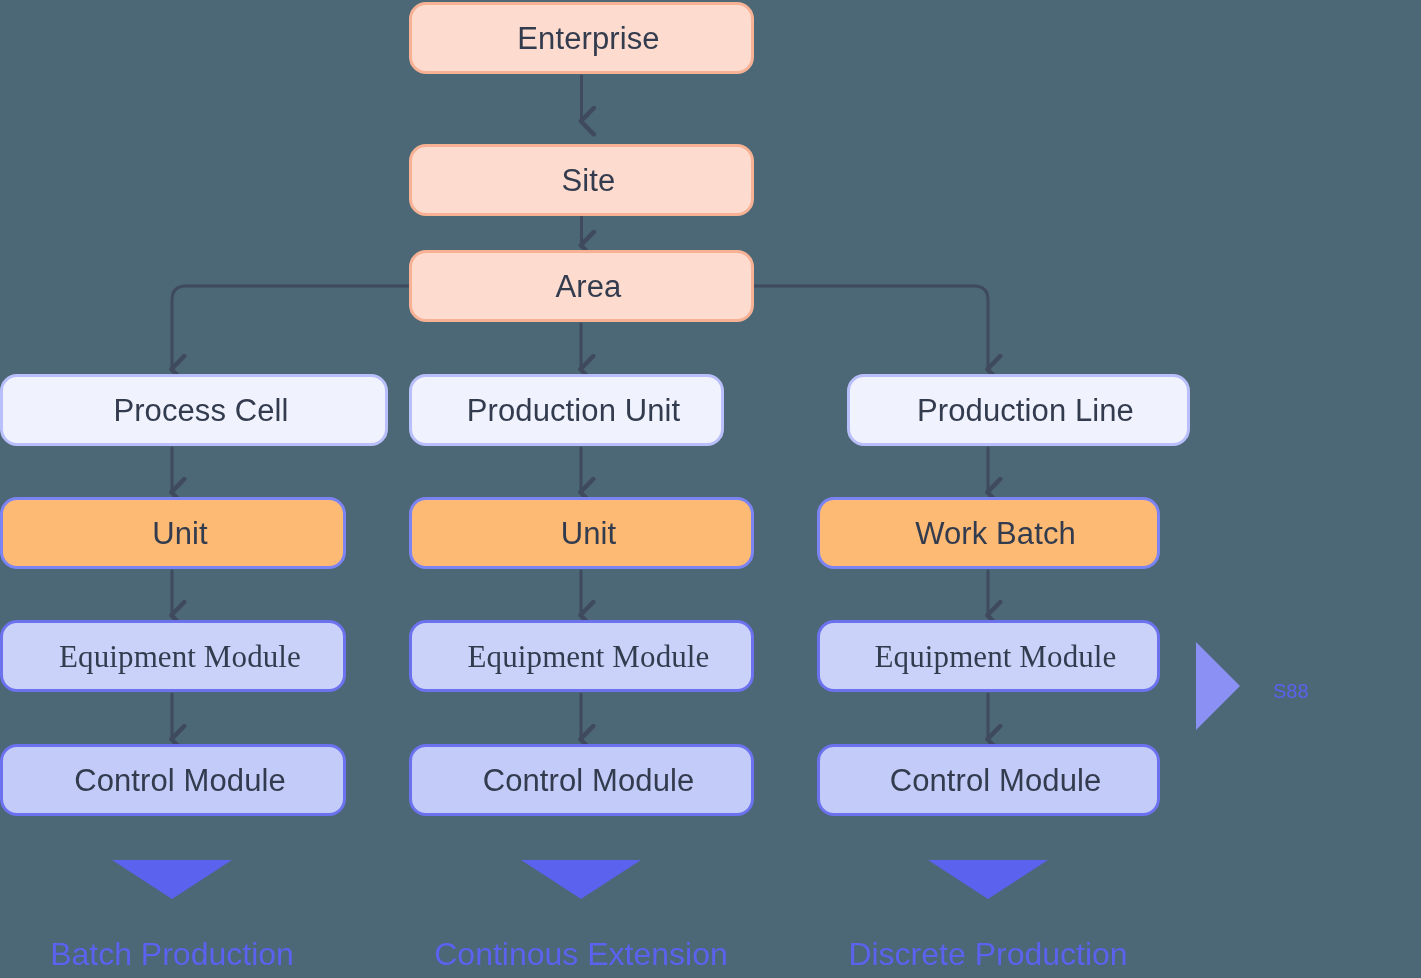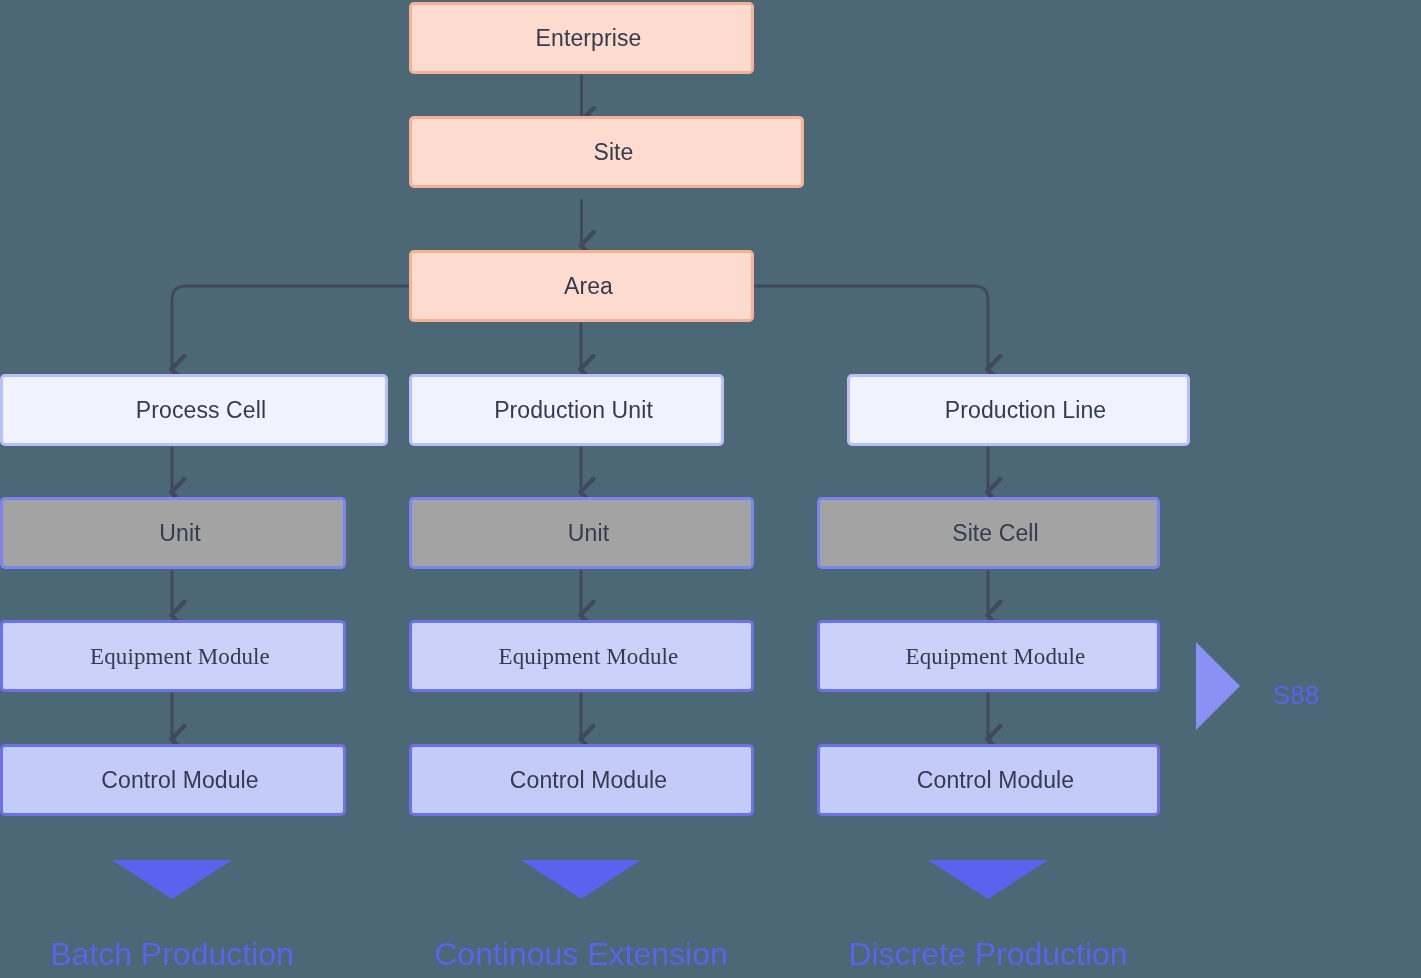--- a/index.html
+++ b/index.html
@@ -22,53 +22,53 @@
     width: 1421px;
     height: 978px;
     pointer-events: none;
   }
   .node {
     position: absolute;
     box-sizing: border-box;
     display: flex;
     align-items: center;
     justify-content: center;
-    border-radius: 5px;
+    border-radius: 17px;
     border-width: 3px;
     border-style: solid;
     color: #333c4e;
-    font-size: 23px;
+    font-size: 31px;
     line-height: 1;
     letter-spacing: 0.1px;
     white-space: nowrap;
     z-index: 2;
     padding-left: 14px;
   }
   .node.peach {
     background: #fddbce;
     border-color: #f7b195;
   }
   .node.l1 { background: #f0f2fe; border-color: #b9bffa; }
-  .node.l2 { background: #a3a3a3; border-color: #7c84f3; justify-content: center; }
+  .node.l2 { background: #fdba74; border-color: #7c84f3; justify-content: center; }
   .node.l3 { background: #cbd2fa; border-color: #6c72ee; font-family: Liberation Serif, serif; }
   .node.l4 { background: #c3cbf9; border-color: #6c72ee; text-align: center; }
 
   .prod-label {
     position: absolute;
     color: #5b62ee;
     font-size: 32px;
     line-height: 1;
     white-space: nowrap;
     text-align: center;
     z-index: 2;
   }
   .s88-label {
     position: absolute;
     color: #5b62ee;
-    font-size: 26px;
+    font-size: 20px;
     line-height: 1.28;
     white-space: nowrap;
     z-index: 2;
   }
   .tri-down {
     position: absolute;
     width: 0; height: 0;
     border-left: 60px solid transparent;
     border-right: 60px solid transparent;
     border-top: 39px solid #5b62ee;
@@ -109,21 +109,21 @@
         <path d="M988,448 L988,491" marker-end="url(#ah)"></path>
         <path d="M988,571 L988,614" marker-end="url(#ah)"></path>
         <path d="M988,694 L988,738" marker-end="url(#ah)"></path>
       </g>
   </svg>
 
   <div id="nodes-host">
       <div class="node peach" style="left: 409px; top: 2px; width: 345px; height: 72px;">
         <span>Enterprise</span>
       </div>
-      <div class="node peach" style="left: 409px; top: 116px; width: 395px; height: 72px;">
+      <div class="node peach" style="left: 409px; top: 144px; width: 345px; height: 72px;">
         <span>Site</span>
       </div>
       <div class="node peach" style="left: 409px; top: 250px; width: 345px; height: 72px;">
         <span>Area</span>
       </div>
       <div class="node l1" style="left: 0px; top: 374px; width: 388px; height: 72px;">
         <span>Process Cell</span>
       </div>
       <div class="node l2" style="left: 0px; top: 497px; width: 346px; height: 72px;">
         <span>Unit</span>
@@ -143,21 +143,21 @@
       <div class="node l3" style="left: 409px; top: 620px; width: 345px; height: 72px;">
         <span>Equipment Module</span>
       </div>
       <div class="node l4" style="left: 409px; top: 744px; width: 345px; height: 72px;">
         <span>Control Module</span>
       </div>
       <div class="node l1" style="left: 817px; top: 374px; width: 343px; height: 72px; margin-left: 30px;">
         <span>Production Line</span>
       </div>
       <div class="node l2" style="left: 817px; top: 497px; width: 343px; height: 72px;">
-        <span>Site Cell</span>
+        <span>Work Batch</span>
       </div>
       <div class="node l3" style="left: 817px; top: 620px; width: 343px; height: 72px;">
         <span>Equipment Module</span>
       </div>
       <div class="node l4" style="left: 817px; top: 744px; width: 343px; height: 72px;">
         <span>Control Module</span>
       </div>
     </div>
   <div id="labels-host">
       <span class="tri-down" style="left: 112px; top: 860px;"></span>

